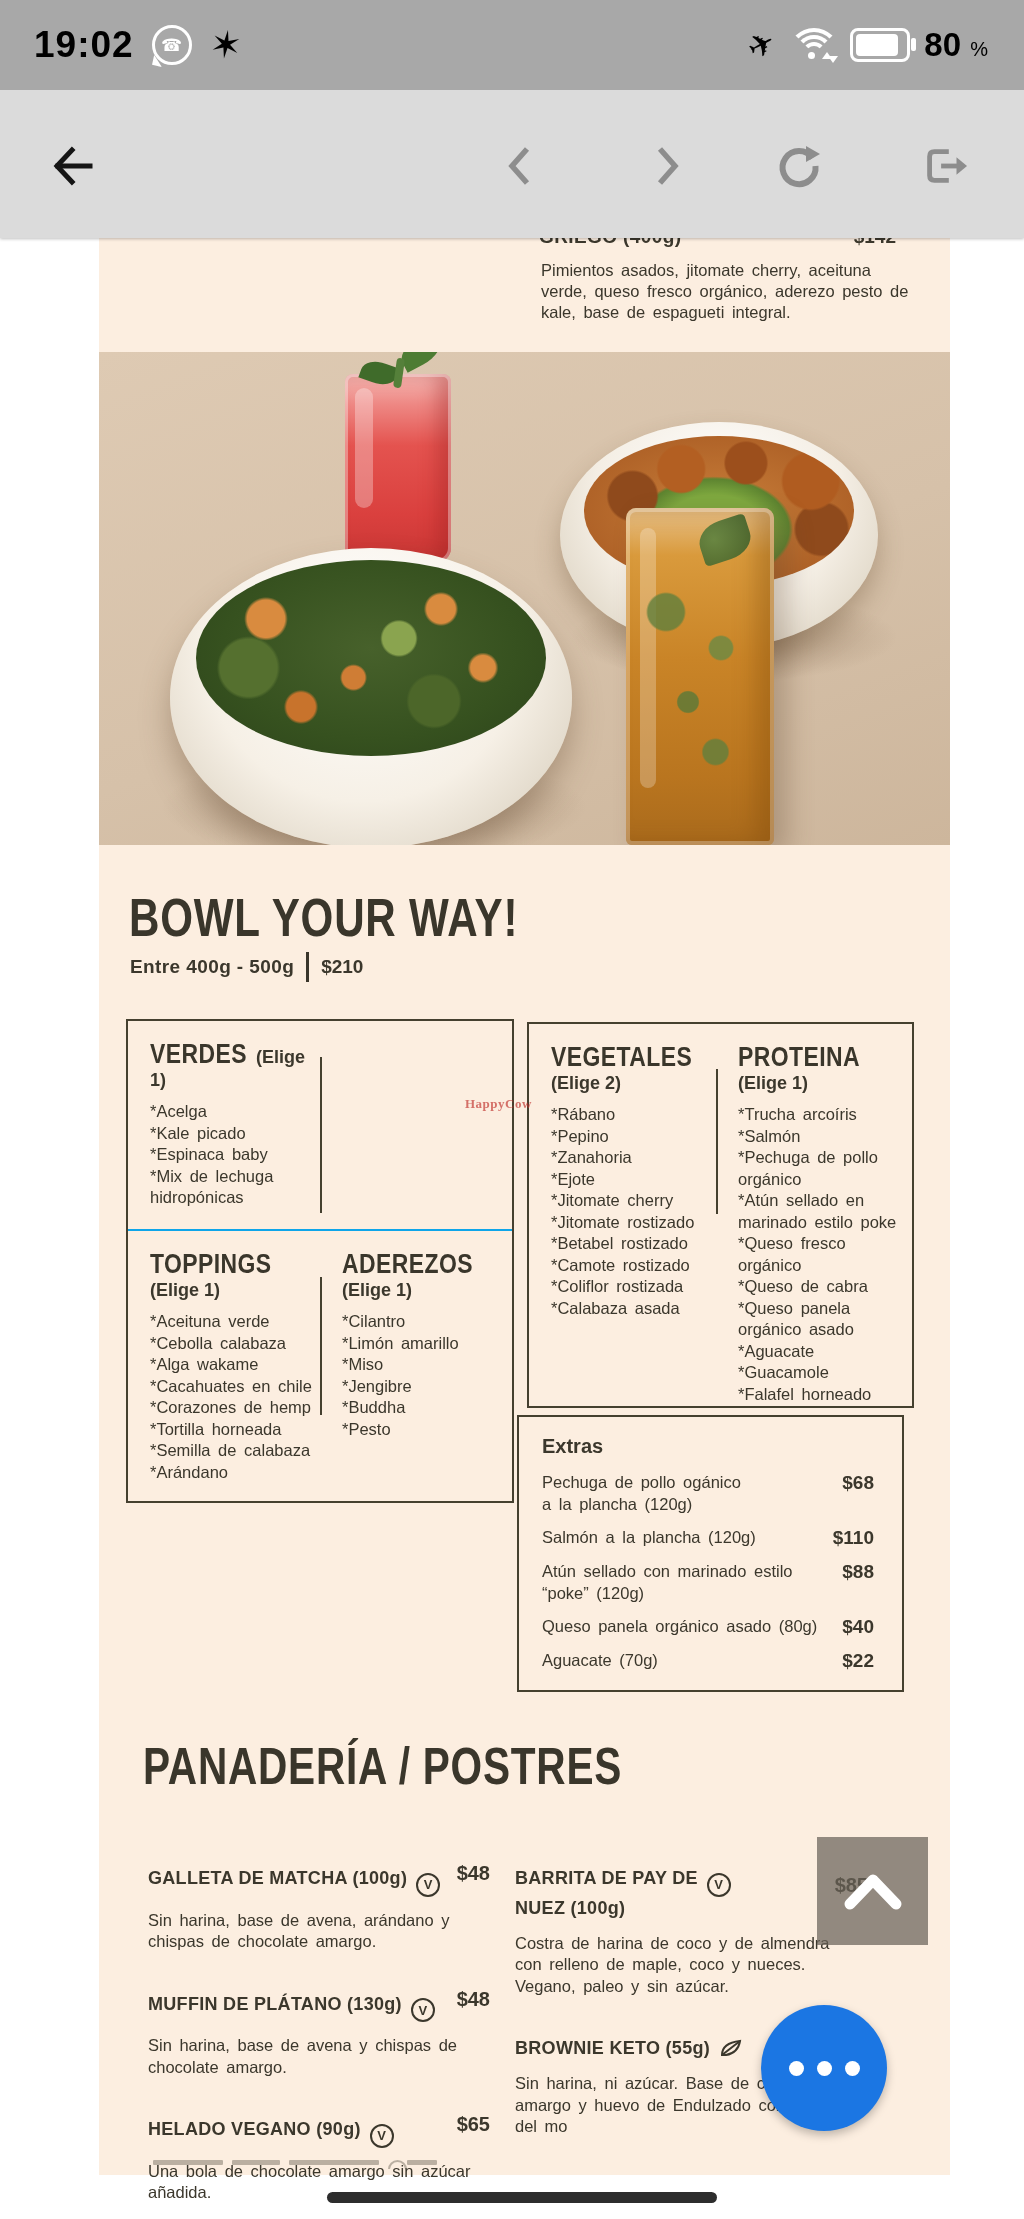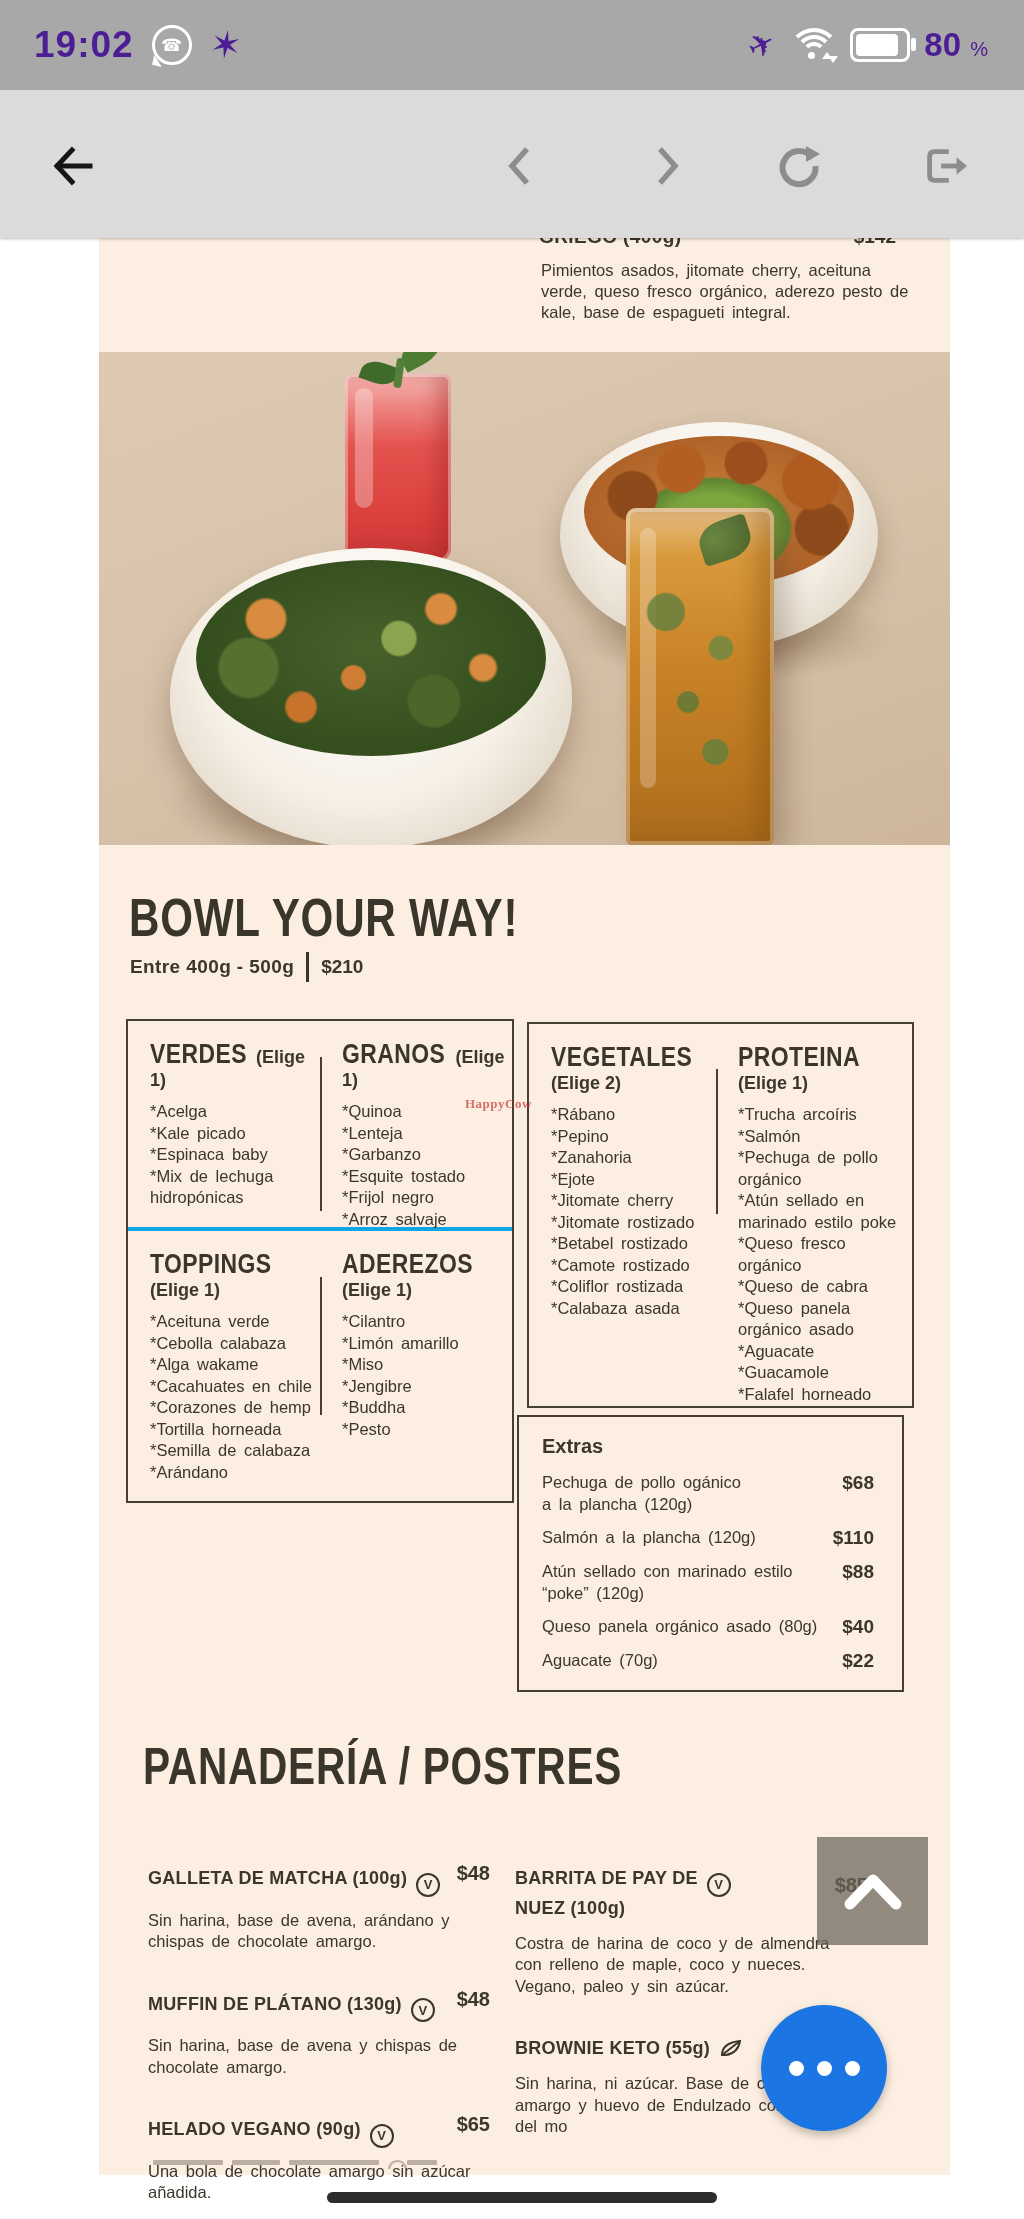--- a/index.html
+++ b/index.html
@@ -1,21 +1,21 @@
 <!DOCTYPE html>
 <html><head>
 <meta charset="utf-8">
 <style>
   html,body{margin:0;padding:0;background:#fff;}
   #root{position:relative;width:1024px;height:2219px;background:#ffffff;overflow:hidden;
         font-family:"Liberation Sans",sans-serif;color:#3b372c;}
 
   
   .status-bar{position:absolute;left:0;top:0;width:1024px;height:90px;background:#a8a8a8;z-index:30;
-              display:flex;align-items:center;color:#4c1d95;}
+              display:flex;align-items:center;color:#000000;}
   .sb-left{position:absolute;left:34px;top:0;height:90px;display:flex;align-items:center;gap:18px;}
   .sb-right{position:absolute;right:36px;top:0;height:90px;display:flex;align-items:center;gap:14px;}
   .sb-time{font-size:37px;font-weight:600;letter-spacing:1px;}
   .wa-icon{width:34px;height:34px;border:3px solid #fff;border-radius:50%;display:flex;align-items:center;justify-content:center;position:relative;}
   .wa-icon::before{content:"☎";font-size:17px;color:#fff;}
   .wa-icon::after{content:"";position:absolute;left:-2px;bottom:-4px;width:0;height:0;
                   border-left:10px solid #fff;border-top:10px solid transparent;transform:rotate(12deg);}
   .star-icon{font-size:38px;line-height:38px;transform:rotate(8deg);}
   .plane-icon{font-size:32px;transform:rotate(-28deg);}
   .wifi-icon{position:relative;width:48px;height:38px;}
@@ -103,21 +103,21 @@
   .bowl-sub .w{font-size:19px;font-weight:bold;letter-spacing:.4px;}
   .bowl-sub .bar{width:3px;height:30px;background:#3a362b;}
   .bowl-sub .p{font-size:19px;font-weight:bold;}
 
   
   .bx{position:absolute;border:2px solid #45402f;box-sizing:border-box;}
   .left-box{left:27px;top:781px;width:388px;height:484px;}
   .right-box{left:428px;top:784px;width:387px;height:386px;}
   .extras-box{left:418px;top:1177px;width:387px;height:277px;padding:18px 28px 0 23px;box-sizing:border-box;}
   .brow{display:flex;position:relative;}
-  .brow1{height:210px;border-bottom:4px solid #0ea5e9;box-sizing:border-box;}
+  .brow1{height:210px;border-bottom:2px solid #0ea5e9;box-sizing:border-box;}
   .brow2{height:270px;}
   .cell{position:relative;box-sizing:border-box;padding:18px 6px 0 22px;}
   .cell.c1{width:194px;}
   .cell.c2{width:190px;padding-left:20px;}
   .cell.divider::after{content:"";position:absolute;right:0;width:2px;background:#45402f;}
   .brow1 .cell.divider::after{top:36px;bottom:16px;}
   .brow2 .cell.divider::after{top:46px;bottom:86px;}
   .right-box .cell.cv{width:190px;}
   .right-box .cell.cp{width:195px;padding-left:20px;}
   .right-box .cell.divider::after{top:45px;height:145px;bottom:auto;}
@@ -267,31 +267,20 @@
       <div class="brow brow1">
         <div class="cell c1 divider inline-head">
           <div class="col-head"><span class="col-title">VERDES</span><span class="col-choose">(Elige 1)</span></div>
           <div class="col-items">
               <div class="col-item">*Acelga</div>
               <div class="col-item">*Kale picado</div>
               <div class="col-item">*Espinaca baby</div>
               <div class="col-item">*Mix de lechuga hidropónicas</div>
             </div>
         </div>
-        <div class="cell c2 inline-head">
-          <div class="col-head"><span class="col-title">GRANOS</span><span class="col-choose">(Elige 1)</span></div>
-          <div class="col-items">
-              <div class="col-item">*Quinoa</div>
-              <div class="col-item">*Lenteja</div>
-              <div class="col-item">*Garbanzo</div>
-              <div class="col-item">*Esquite tostado</div>
-              <div class="col-item">*Frijol negro</div>
-              <div class="col-item">*Arroz salvaje</div>
-            </div>
-        </div>
       </div>
       <div class="brow brow2">
         <div class="cell c1 divider block-head">
           <div class="col-head"><span class="col-title">TOPPINGS</span><span class="col-choose">(Elige 1)</span></div>
           <div class="col-items">
               <div class="col-item">*Aceituna verde</div>
               <div class="col-item">*Cebolla calabaza</div>
               <div class="col-item">*Alga wakame</div>
               <div class="col-item">*Cacahuates en chile</div>
               <div class="col-item">*Corazones de hemp</div>

